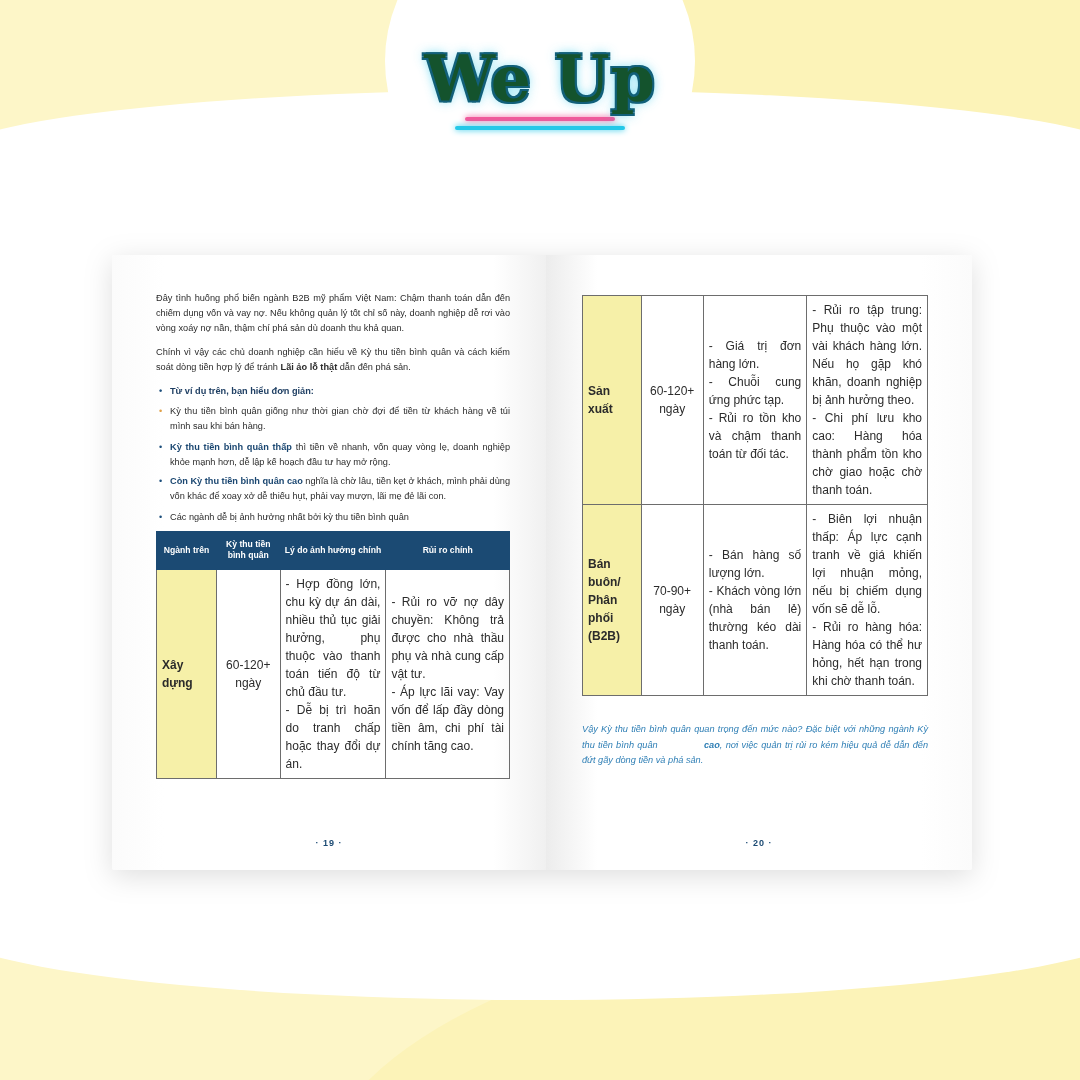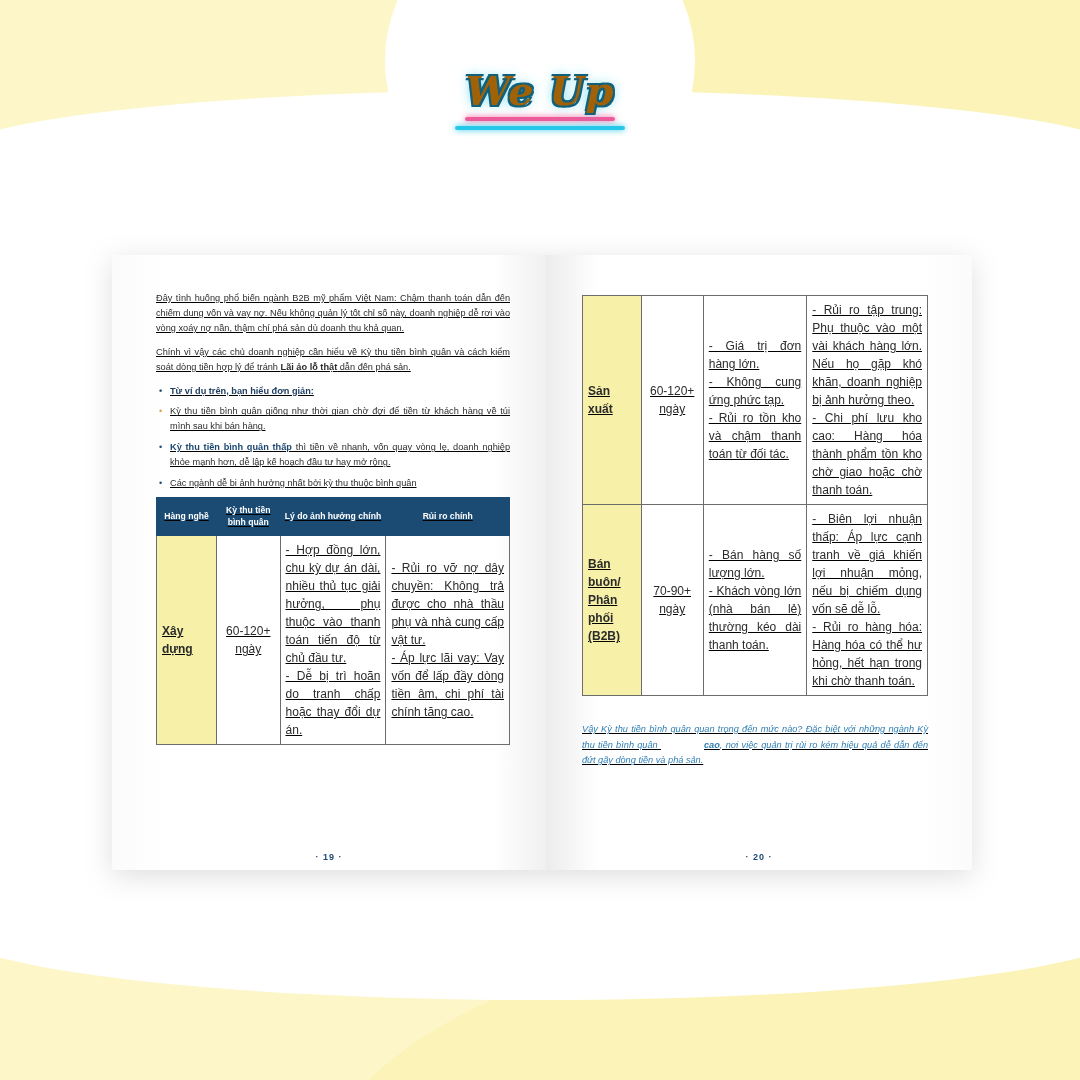--- a/index.html
+++ b/index.html
@@ -104,24 +104,23 @@
     z-index: 5;
     display: flex;
     align-items: flex-end;
     justify-content: center;
     padding-bottom: 86px;
     box-sizing: border-box;
   }
   .logo-wrap { text-align: center; }
   .logo-text {
     font-family: "DejaVu Serif", serif;
-    font-style: italic;
     font-weight: bold;
-    font-size: 40px;
-    color: #a16207;
+    font-size: 63px;
+    color: #14532d;
     letter-spacing: 1px;
     text-shadow:
       -2px -2px 0 #12607a,
       2px -2px 0 #12607a,
       -2px 2px 0 #12607a,
       2px 2px 0 #12607a,
       0 0 12px rgba(40,200,235,0.8);
     line-height: 1;
   }
   .logo-rule {
@@ -135,21 +134,20 @@
   
   .book {
     position: absolute;
     left: 112px;
     top: 255px;
     width: 860px;
     height: 615px;
     z-index: 3;
     display: flex;
     filter: drop-shadow(0 6px 14px rgba(0,0,0,0.13));
-    text-decoration: underline;
   }
   .page {
     background: #ffffff;
     box-sizing: border-box;
     position: relative;
   }
   .page-left {
     width: 434px;
     padding: 36px 36px 0 44px;
     border-radius: 2px 0 0 2px;
@@ -246,21 +244,21 @@
     font-size: 9.2px;
     font-style: italic;
     line-height: 1.7;
     color: #2f7fb5;
     text-align: justify;
   }
   .note b { font-weight: bold; margin-left: 43px; }
 
   .folio {
     position: absolute;
-    bottom: 8px;
+    bottom: 22px;
     left: 0;
     width: 100%;
     text-align: center;
     font-size: 9px;
     color: #1b4a73;
     font-weight: bold;
     letter-spacing: 1px;
   }
 </style>
 </head>
@@ -293,36 +291,37 @@
     <ul class="lvl1">
       <li class="dot-blue bold-item">Từ ví dụ trên, bạn hiểu đơn giản:</li>
     </ul>
 
     <ul class="lvl2">
       <li class="dot-orange">Kỳ thu tiền bình quân giống như thời gian chờ đợi để tiền từ khách hàng về túi mình sau khi bán hàng.</li>
     </ul>
 
     <ul class="lvl3">
       <li class="dot-blue"><b class="blue-bold">Kỳ thu tiền bình quân thấp</b><span> thì tiền về nhanh, vốn quay vòng lẹ, doanh nghiệp khỏe mạnh hơn, dễ lập kế hoạch đầu tư hay mở rộng.</span></li>
+      <li class="dot-blue"><b class="blue-bold">Còn Kỳ thu tiền bình quân cao</b><span> nghĩa là chờ lâu, tiền kẹt ở khách, mình phải dùng vốn khác để xoay xở dễ thiếu hụt, phải vay mượn, lãi mẹ đẻ lãi con.</span></li>
     </ul>
 
     <ul class="lvl1">
-      <li class="dot-blue">Các ngành dễ bị ảnh hưởng nhất bởi kỳ thu thuộc bình quân</li>
+      <li class="dot-blue">Các ngành dễ bị ảnh hưởng nhất bởi kỳ thu tiền bình quân</li>
     </ul>
 
     <table class="tbl">
       <colgroup>
         <col style="width:17%">
         <col style="width:18%">
         <col style="width:30%">
         <col style="width:35%">
       </colgroup>
       <thead>
         <tr>
-          <th>Hàng nghề</th>
+          <th>Ngành trên</th>
           <th>Kỳ thu tiền bình quân</th>
           <th>Lý do ảnh hưởng chính</th>
           <th>Rủi ro chính</th>
         </tr>
       </thead>
       <tbody>
         <tr>
           <td class="yellow">Xây dựng</td>
           <td class="center">60-120+ ngày</td>
           <td class="just">
@@ -350,21 +349,21 @@
         <col style="width:18%">
         <col style="width:30%">
         <col style="width:35%">
       </colgroup>
       <tbody>
         <tr>
           <td class="yellow">Sản xuất</td>
           <td class="center">60-120+ ngày</td>
           <td class="just">
             <span class="cellline">- Giá trị đơn hàng lớn.</span>
-            <span class="cellline">- Không cung ứng phức tạp.</span>
+            <span class="cellline">- Chuỗi cung ứng phức tạp.</span>
             <span class="cellline">- Rủi ro tồn kho và chậm thanh toán từ đối tác.</span>
           </td>
           <td class="just">
             <span class="cellline">- Rủi ro tập trung: Phụ thuộc vào một vài khách hàng lớn. Nếu họ gặp khó khăn, doanh nghiệp bị ảnh hưởng theo.</span>
             <span class="cellline">- Chi phí lưu kho cao: Hàng hóa thành phẩm tồn kho chờ giao hoặc chờ thanh toán.</span>
           </td>
         </tr>
         <tr>
           <td class="yellow">Bán buôn/ Phân phối (B2B)</td>
           <td class="center">70-90+ ngày</td>

